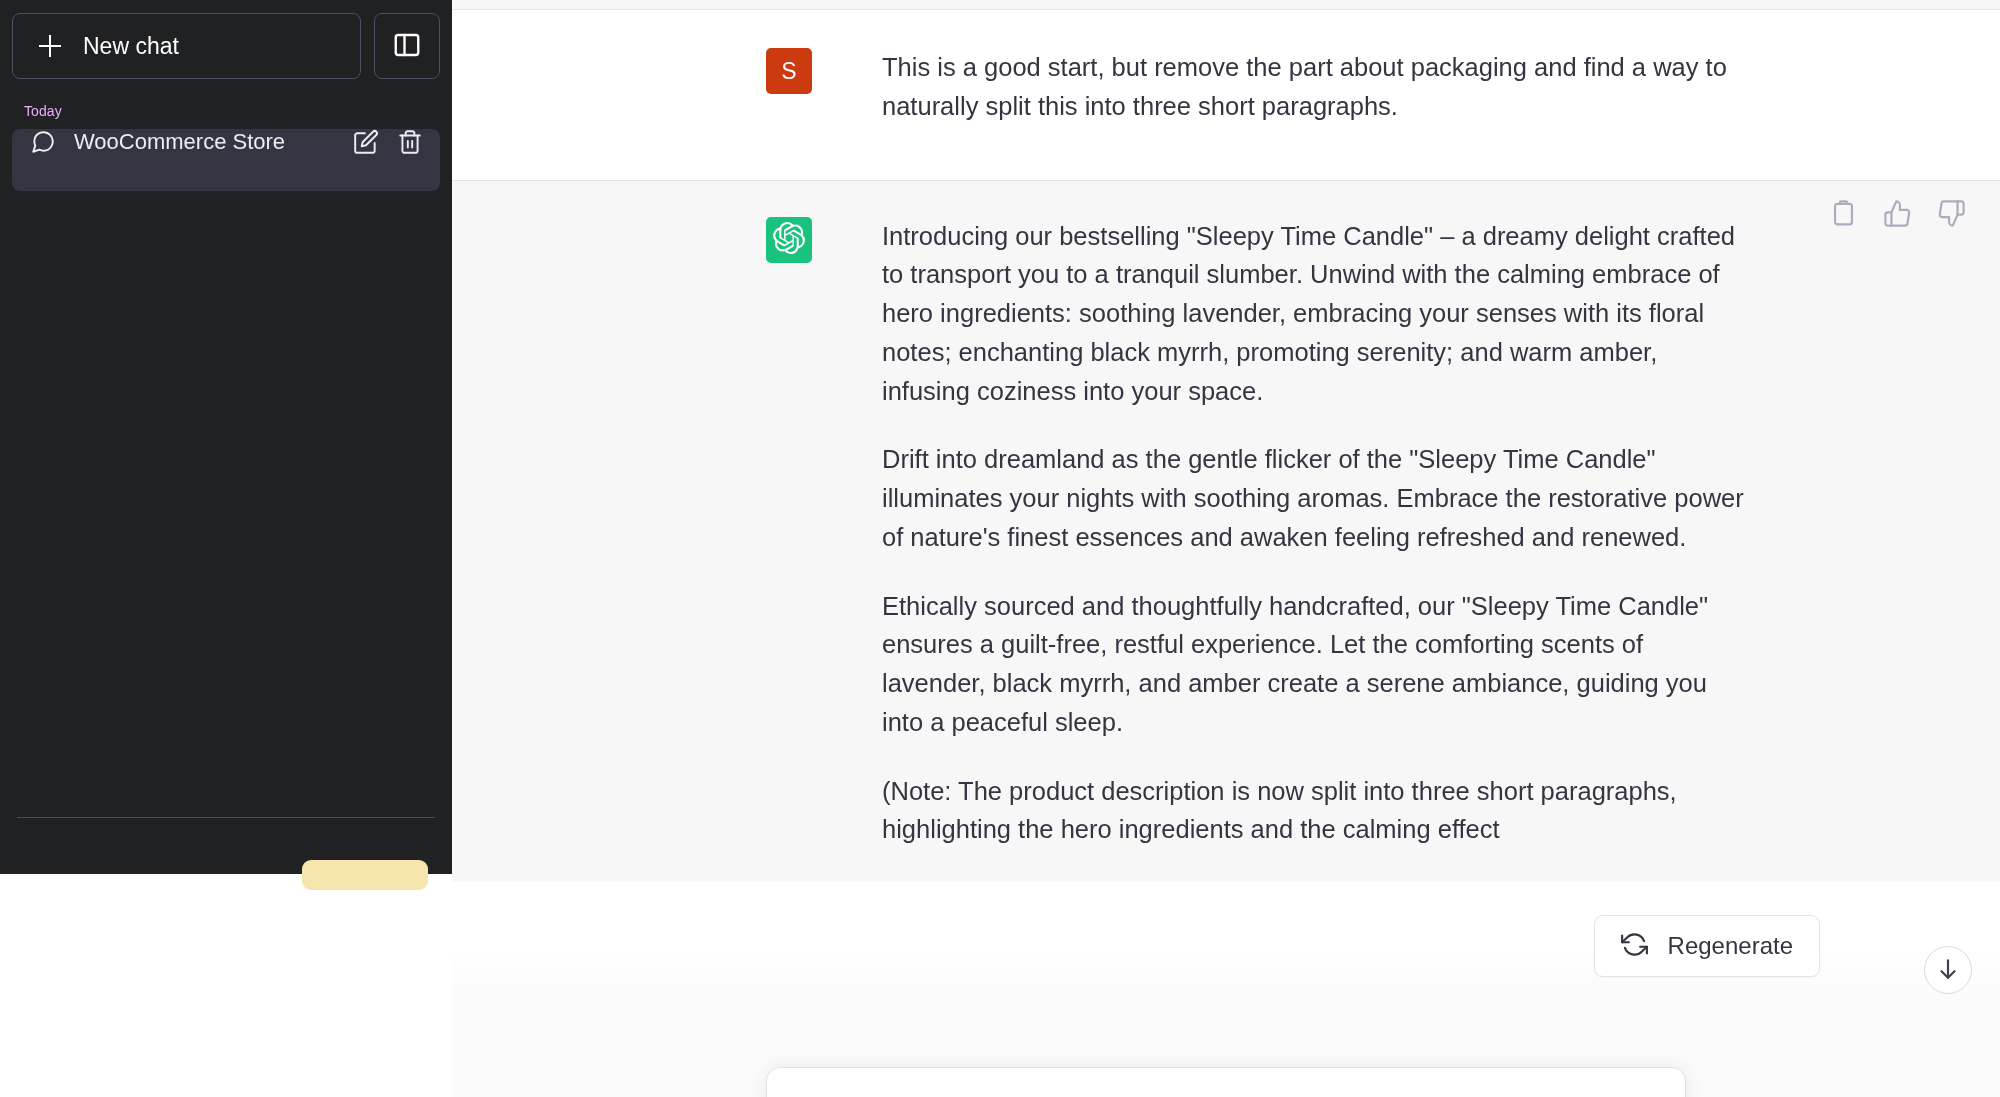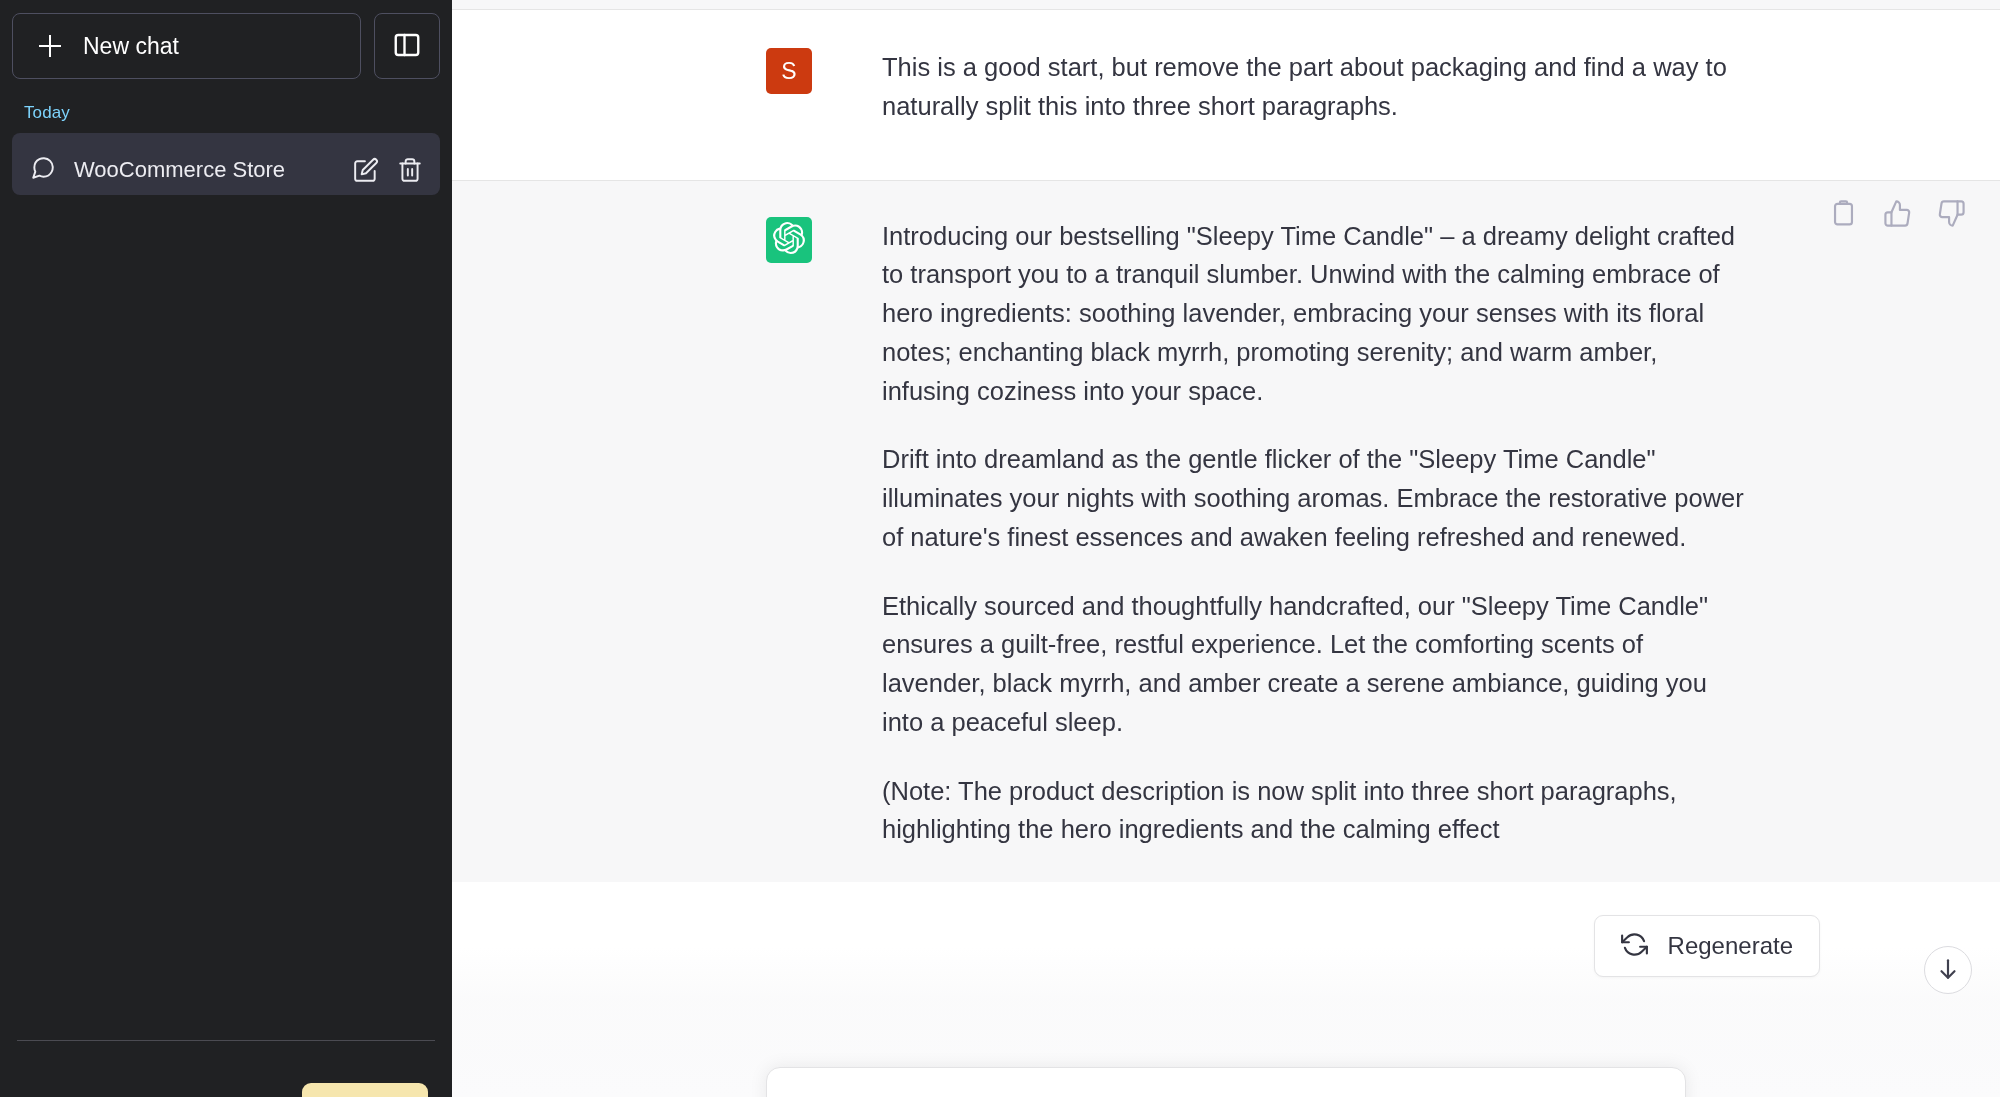--- a/index.html
+++ b/index.html
@@ -6,21 +6,21 @@
   html, body {
     width:2000px; height:1097px;
     overflow:hidden;
     font-family:"Liberation Sans", sans-serif;
     background:#ffffff;
   }
   .app { display:flex; width:2000px; height:1097px; }
 
   
   .sidebar {
-    width:452px; height:1097px;
+    width:452px; height:874px;
     background:#202123;
     display:flex; flex-direction:column;
     padding:13px 12px 0 12px;
     position:relative;
     flex:0 0 452px;
   }
   .sidebar-top { display:flex; gap:13px; }
   .new-chat-btn {
     flex:1; height:66px;
     border:1px solid #4e4f60;
@@ -39,29 +39,29 @@
 
   .sidebar-toggle-btn {
     width:66px; height:66px;
     border:1px solid #4e4f60;
     border-radius:8px;
     background:transparent; cursor:pointer;
     display:flex; align-items:center; justify-content:center;
   }
 
   .section-label {
-    color:#7dd3fc; font-size:17px;
+    color:#f0abfc; font-size:14px;
     padding:24px 12px 10px 12px; letter-spacing:.1px;
   }
 
   .chat-item {
     height:62px; border-radius:8px;
     background:#343541;
-    display:flex; align-items:center;
-    padding:12px 17px 0 18px; gap:18px;
+    display:flex; 
+    padding:0 17px 0 18px; gap:18px;
     cursor:pointer;
   }
   .chat-item-label {
     color:#ececf1; font-size:22px;
     flex:1; white-space:nowrap; overflow:hidden;
   }
   .chat-action { cursor:pointer; display:flex; flex:0 0 auto; }
 
   .sidebar-spacer { flex:1; }
   .sidebar-divider {

